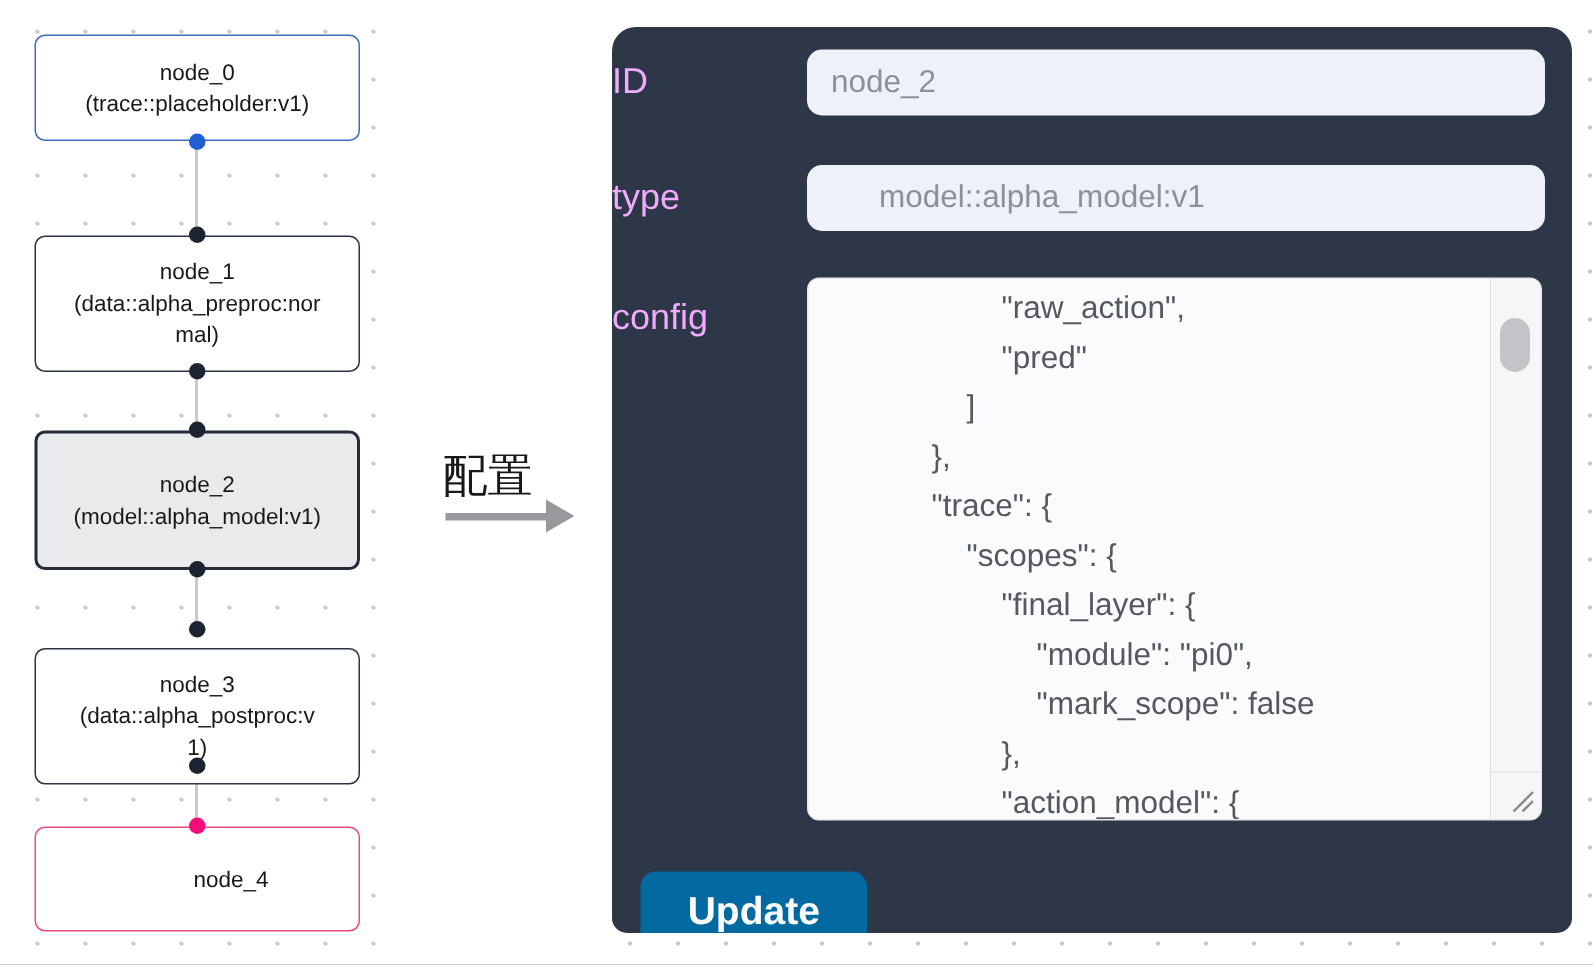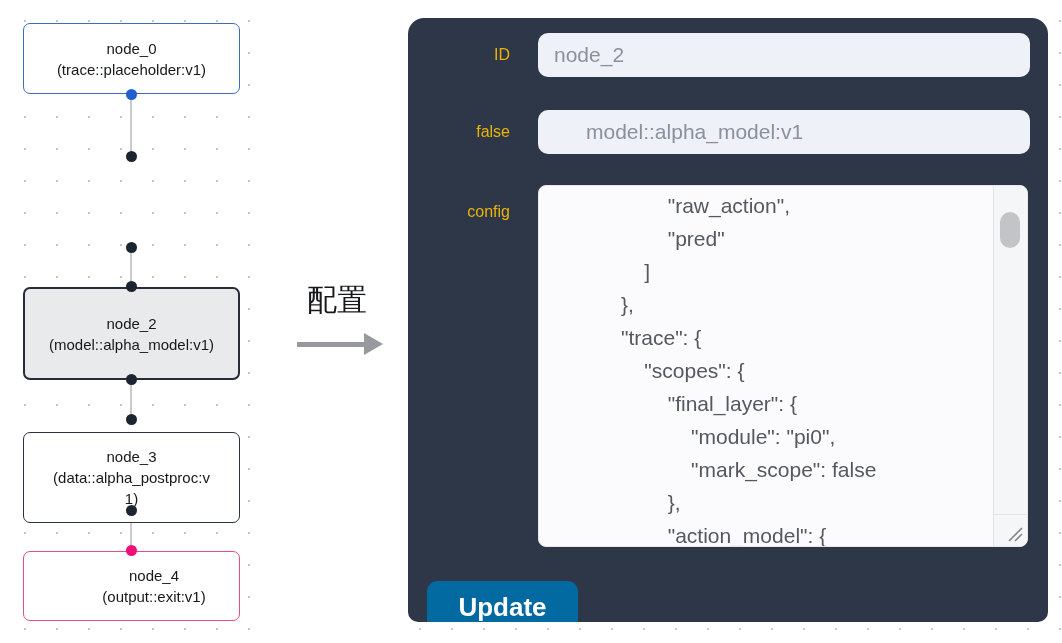--- a/index.html
+++ b/index.html
@@ -21,29 +21,29 @@
   .node.input{border-color:#3b6cc0;}
   .node.output{border-color:#e84a82;justify-content:flex-end;}
   .node.selected{background:#e9eaec;border-width:2px;border-color:#252c3a;}
 
   .edge{position:absolute;left:130px;width:2px;background:#c9cacc;z-index:1;}
   .port{position:absolute;width:11px;height:11px;border-radius:50%;background:#1b2430;z-index:4;}
   .port.blue{background:#1f5fd0;}
   .port.pink{background:#f00f78;}
 
   
-  .connector-label{position:absolute;left:295px;top:280px;font-size:30px;color:#17181c;z-index:2;margin-left:12px;}
+  .connector-label{position:absolute;left:295px;top:297px;font-size:30px;color:#17181c;z-index:2;}
   .arrow-line{position:absolute;left:297px;top:342px;width:69px;height:5px;background:#97999d;}
   .arrow-head{position:absolute;left:364px;top:333px;width:0;height:0;
     border-left:19px solid #97999d;border-top:11px solid transparent;border-bottom:11px solid transparent;}
 
   
   .panel{position:absolute;left:408px;top:18px;width:640px;height:604px;background:#2d3748;
     border-radius:16px 16px 10px 10px;overflow:hidden;z-index:5;}
-  .field-label{position:absolute;left:0;width:102px;text-align:right;color:#eab308;font-size:16px;}
+  .field-label{position:absolute;left:0;width:102px;color:#f0abfc;font-size:24px;}
   .row-label{height:44px;line-height:44px;}
   .text-field{position:absolute;left:130px;width:492px;height:44px;background:#eef1f7;border:none;
     border-radius:10px;box-sizing:border-box;padding:0 16px;font-size:21px;color:#8a909c;
     font-family:"Liberation Sans","DejaVu Sans",sans-serif;outline:none;}
 
   .config-box{position:absolute;left:130px;top:167px;width:490px;height:362px;background:#fbfbfd;
     border:1px solid #e7e8ea;border-radius:8px;box-sizing:border-box;overflow:hidden;}
   .config-text{position:absolute;left:12px;top:3px;white-space:pre;font-size:21px;line-height:33px;
     color:#54585f;font-family:"Liberation Sans","DejaVu Sans",sans-serif;}
   .scroll-track{position:absolute;top:0;right:0;bottom:0;width:33px;background:#f5f6f8;
@@ -67,39 +67,44 @@
   <div class="edge" style="top:380px;height:40px;"></div>
   <div class="edge" style="top:511px;height:40px;"></div>
 
   <div class="node input" style="top:23px;height:71px;">
     <div class="node-text">
       <span class="node-name">node_0</span>
       <span class="node-type">(trace::placeholder:v1)</span>
     </div>
   </div>
 
+  <div class="node" style="top:157px;height:91px;">
+    <div class="node-text">
+      <span class="node-name">node_1</span>
+      <span class="node-type">(data::alpha_preproc:normal)</span>
+    </div>
+  </div>
 
   <div class="node selected" style="top:287px;height:93px;">
     <div class="node-text">
       <span class="node-name">node_2</span>
       <span class="node-type">(model::alpha_model:v1)</span>
     </div>
   </div>
 
   <div class="node" style="top:420px;height:91px;margin-top:12px;">
     <div class="node-text">
       <span class="node-name">node_3</span>
       <span class="node-type">(data::alpha_postproc:v1)</span>
     </div>
   </div>
 
   <div class="node output" style="top:551px;height:70px;">
     <div class="node-text">
       <span class="node-name">node_4</span>
-      <span class="node-type">(output::exit:v1)</span>
     </div>
   </div>
 
   <div class="port blue" style="left:126px;top:89px;"></div>
   <div class="port" style="left:126px;top:151px;"></div>
   <div class="port" style="left:126px;top:242px;"></div>
   <div class="port" style="left:126px;top:281px;"></div>
   <div class="port" style="left:126px;top:374px;"></div>
   <div class="port" style="left:126px;top:414px;"></div>
   <div class="port" style="left:126px;top:505px;"></div>
@@ -110,21 +115,21 @@
 <div class="arrow-line"></div>
 <div class="arrow-head"></div>
 
 <div class="dot-canvas right"></div>
 
 <div class="panel">
 
   <div class="field-label row-label" style="top:15px;">ID</div>
   <input class="text-field" style="top: 15px;" readonly="" value="node_2">
 
-  <div class="field-label row-label" style="top:92px;">false</div>
+  <div class="field-label row-label" style="top:92px;">type</div>
   <input class="text-field" style="top: 92px; padding-left: 48px;" readonly="" value="model::alpha_model:v1">
 
   <div class="field-label" style="top:182px;line-height:24px;">config</div>
 
   <div class="config-box">
     <div class="config-text">                    "raw_action",
                     "pred"
                 ]
             },
             "trace": {

